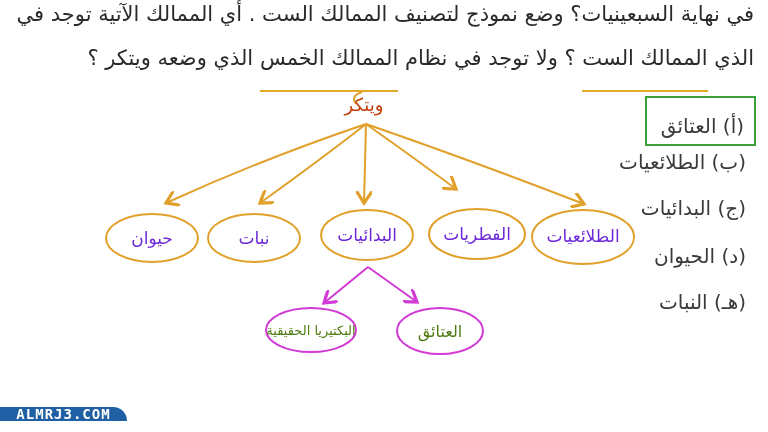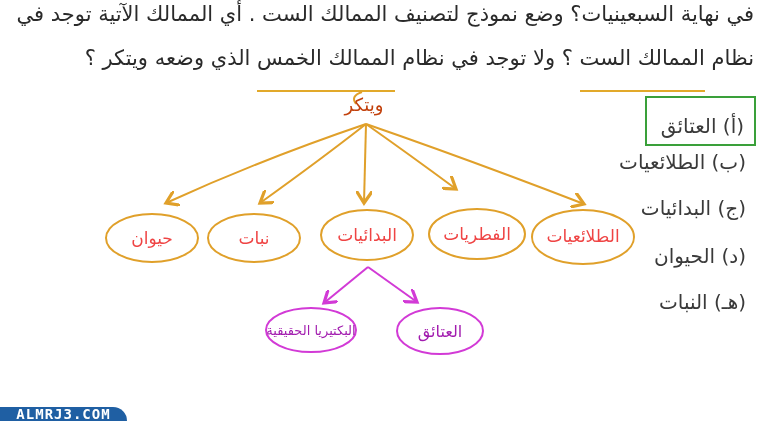--- a/index.html
+++ b/index.html
@@ -17,22 +17,22 @@
   #q2 { top: 46px; }
   .underline-yellow {
     border-bottom: 2px solid #e2a92a;
     padding-bottom: 20px;
   }
   svg.diagram { position: absolute; left: 0; top: 0; }
   .node-label {
     position: absolute; transform: translate(-50%, -50%);
     font-size: 17px; white-space: nowrap; direction: rtl;
   }
-  .node-yellow { color: #ef4444; }
-  .node-magenta { color: #a21caf; font-size: 13px; }
+  .node-yellow { color: #6d28d9; }
+  .node-magenta { color: #4d7c0f; font-size: 13px; }
   .root-label { color: #c2410c; font-size: 18px; }
   .choice {
     position: absolute; right: 22px; color: #3a3a3a;
     font-size: 20px; white-space: nowrap; direction: rtl;
   }
   .choice-boxed {
     border: 2.5px solid #3aa03a; padding: 16px 10px 6px 14px;
     right: 12px;
   }
   .brand-badge {
@@ -42,21 +42,21 @@
     color: #ffffff; font-family: "DejaVu Sans Mono", monospace;
     font-size: 14px; font-weight: bold; letter-spacing: 1px;
     display: flex; align-items: center; justify-content: center; text-align: center;
   }
 </style>
 </head>
 <body>
 
 <div id="q1" class="question-line">في نهاية السبعينيات؟ وضع نموذج لتصنيف الممالك الست . أي الممالك الآتية توجد في</div>
 <div id="q2" class="question-line">
-  <span>نظام</span>
+  <span>الذي</span>
   <span class="underline-yellow">الممالك الست</span>
   <span>؟ ولا توجد في نظام</span>
   <span class="underline-yellow">الممالك الخمس</span>
   <span>الذي وضعه ويتكر ؟</span>
 </div>
 
 <svg class="diagram" width="768" height="432">
   <defs>
     <marker id="arrY" markerWidth="8" markerHeight="8" refX="6" refY="4" orient="auto">
       <path d="M0,0 L6,4 L0,8" fill="none" stroke="#e0a02a" stroke-width="1.6"></path>

